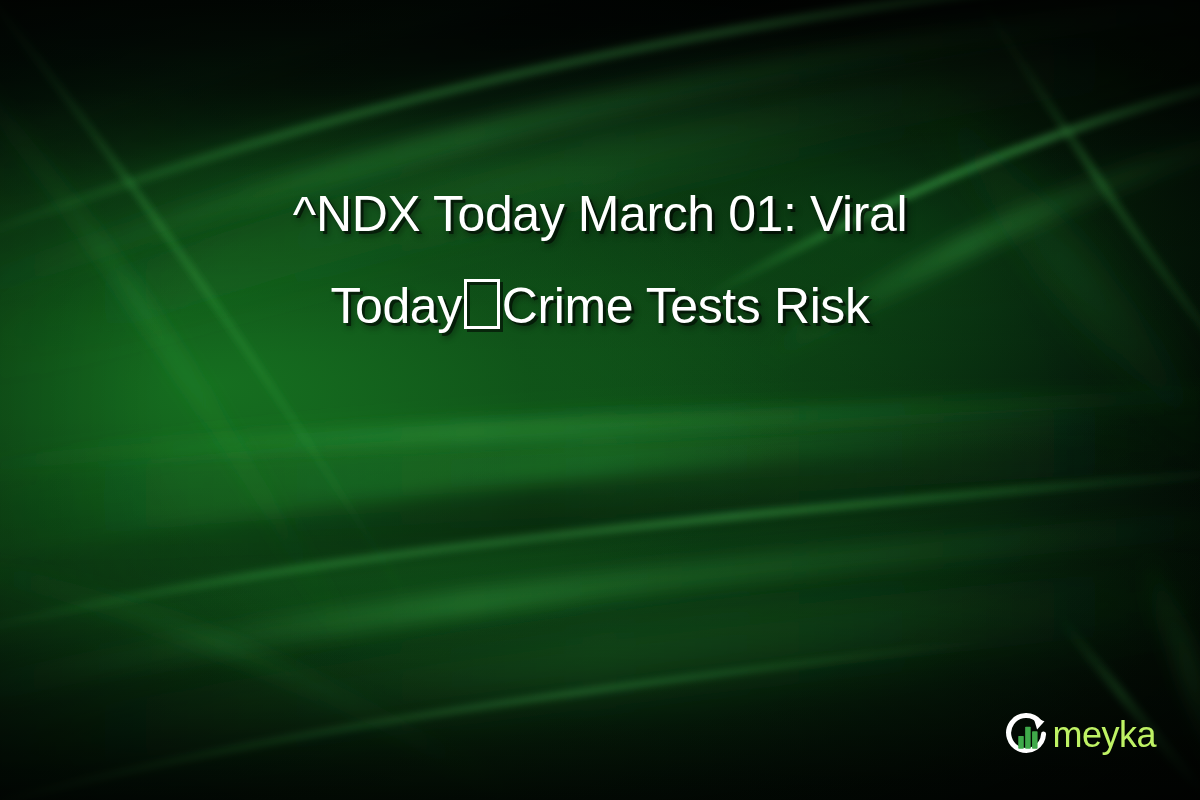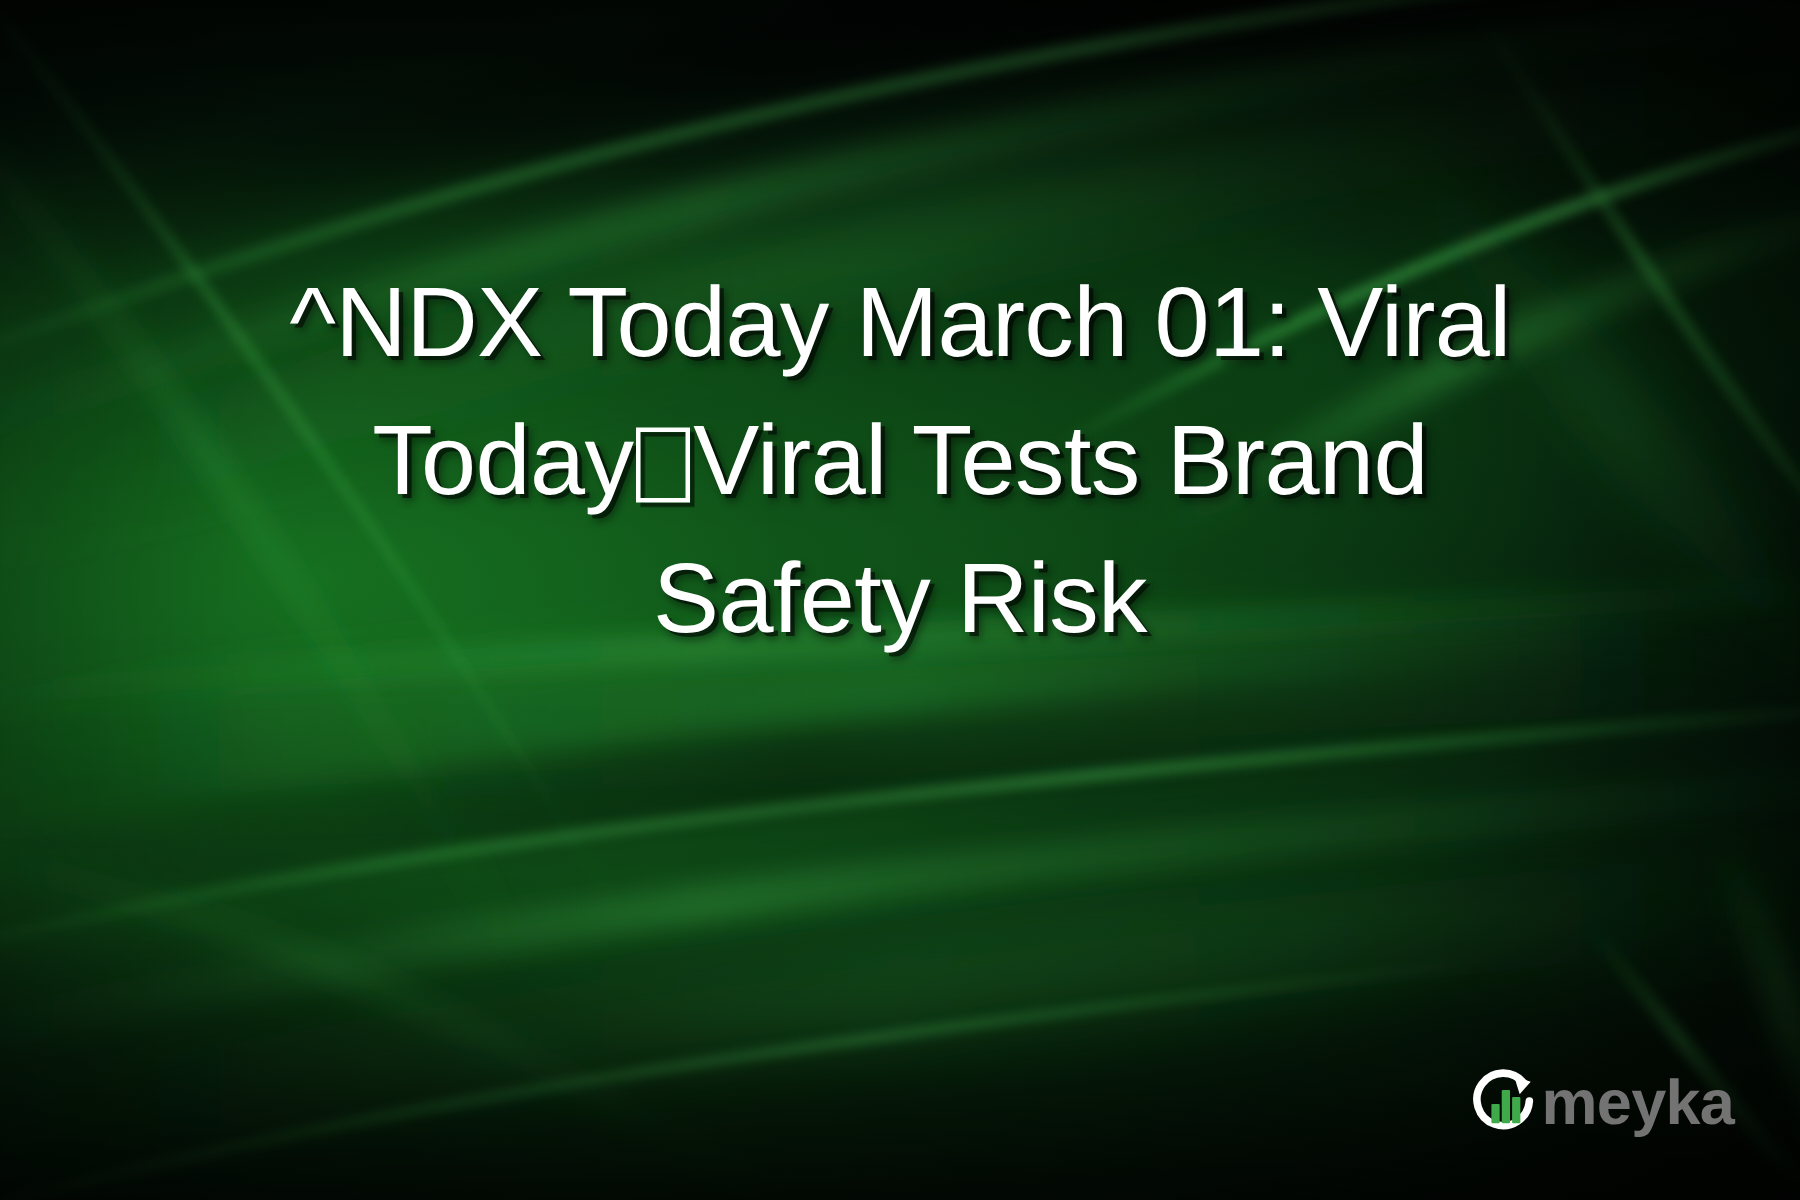--- a/index.html
+++ b/index.html
@@ -66,21 +66,21 @@
     top: 168px;
     padding: 0 72px;
     text-align: center;
     z-index: 5;
   }
   .headline {
     margin: 0;
     color: #ffffff;
     font-family: "Liberation Sans", sans-serif;
     font-weight: 400;
-    font-size: 66px;
+    font-size: 50px;
     line-height: 92px;
     letter-spacing: -0.4px;
     text-shadow:
       3px 3px 0 rgba(0,0,0,0.55),
       4px 5px 6px rgba(0,0,0,0.45);
     white-space: pre-wrap;
   }
   
   .tofu {
     display: inline-block;
@@ -105,24 +105,24 @@
     gap: 6px;
     z-index: 6;
   }
   .logo-mark {
     width: 46px;
     height: 46px;
     flex: 0 0 auto;
     display: block;
   }
   .logo-word {
-    color: #737373;
+    color: #bef264;
     font-family: "Liberation Sans", sans-serif;
-    font-weight: 700;
-    font-size: 42px;
+    font-weight: 400;
+    font-size: 36px;
     line-height: 1;
     letter-spacing: -0.5px;
     margin-left: -4px;
   }
 </style>
 </head>
 <body>
 
 <div class="card">
 
@@ -188,21 +188,21 @@
     <path d="M -60,820 C 200,740 560,690 1000,640" stroke="url(#gStreakA)" stroke-width="6" fill="none" filter="url(#blurSm)"></path>
     <path d="M -60,560 C 120,600 300,660 520,800" stroke="url(#gStreakC)" stroke-width="20" fill="none" filter="url(#blurMd)"></path>
 
     <path d="M 1060,620 C 1110,680 1150,730 1210,800" stroke="url(#gStreakB)" stroke-width="10" fill="none" filter="url(#blurSm)"></path>
     <path d="M 1140,560 C 1180,640 1200,700 1240,800" stroke="url(#gStreakC)" stroke-width="24" fill="none" filter="url(#blurMd)"></path>
   </svg>
 
   <div class="bg-vignette"></div>
 
   <div class="title-wrap">
-    <h1 class="headline"><span>^NDX Today March 01: Viral</span><br><span>Today</span><span class="tofu">□</span><span>Viral Tests Brand</span><br><span>Safety Risk</span></h1>
+    <h1 class="headline"><span>^NDX Today March 01: Viral</span><br><span>Today</span><span class="tofu">□</span><span>Crime Tests Risk</span><br></h1>
   </div>
 
   <div class="logo">
     <svg class="logo-mark" viewBox="0 0 100 100" aria-hidden="true">
 
       <path d="M 78,22 A 38 38 0 1 0 86,48" fill="none" stroke="#ffffff" stroke-width="11" stroke-linecap="round"></path>
 
       <path d="M 64,12 L 88,20 L 72,38 Z" fill="#ffffff"></path>
 
       <rect x="31" y="52" width="12" height="28" rx="1.5" fill="#3faa4a"></rect>

